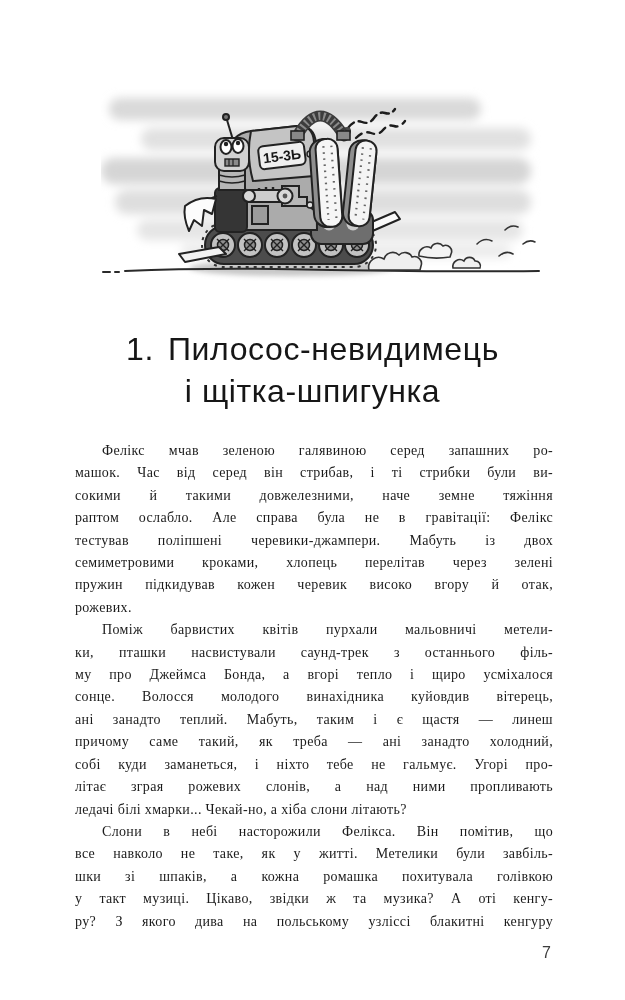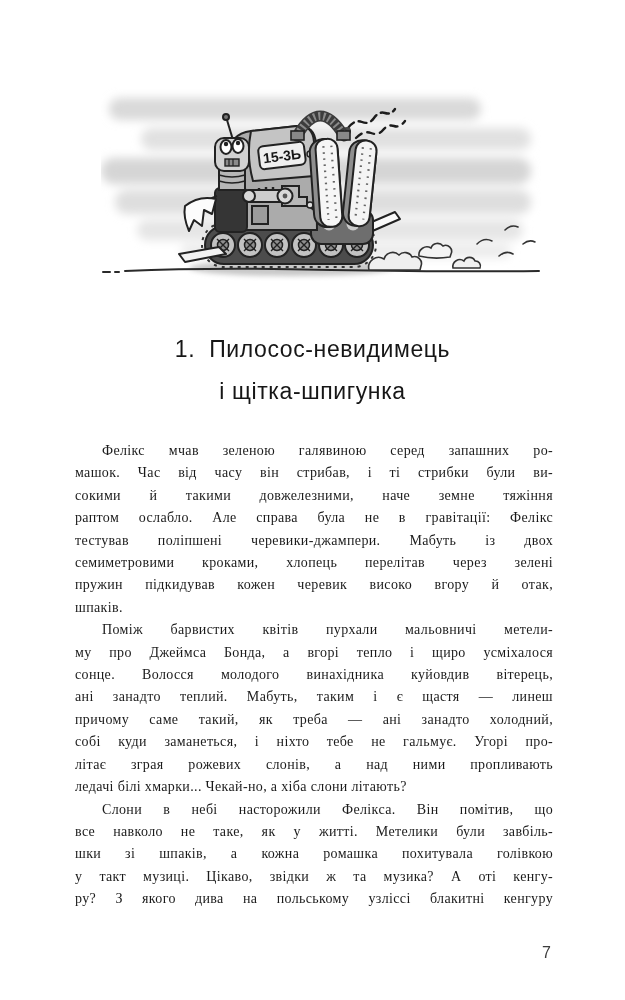--- a/index.html
+++ b/index.html
@@ -14,21 +14,21 @@
     margin:84px 0 0 0;
     padding:0;
     text-align:center;
   }
   figure.illustration svg{display:inline-block;transform:translateX(8px);}
   .chapter-title{
     margin:30px 0 0 0;
     text-align:center;
     font-family:"Liberation Sans","DejaVu Sans",sans-serif;
     font-weight:400;
-    font-size:23px;
+    font-size:32px;
     line-height:42px;
     letter-spacing:0.6px;
     color:#161616;
   }
   .t-line{display:block;}
   .chapter-number{margin-right:14px;}
   main.body-text{
     margin:28px 72px 0 75px;
     font-size:14px;
     line-height:22.4px;
@@ -210,30 +210,31 @@
   <h1 class="chapter-title">
     <span class="t-line">
       <span class="chapter-number">1.</span><span>Пилосос-невидимець</span>
     </span>
     <span class="t-line">і щітка-шпигунка</span>
   </h1>
 
   <main class="body-text">
       <div class="para">
         <div class="line first">Фелікс мчав зеленою галявиною серед запашних ро-</div>
-        <div class="line">машок. Час від часу він стрибав, і ті стрибки були ви-</div>
+        <div class="line">машок. Час від серед він стрибав, і ті стрибки були ви-</div>
         <div class="line">сокими й такими довжелезними, наче земне тяжіння</div>
         <div class="line">раптом ослабло. Але справа була не в гравітації: Фелікс</div>
         <div class="line">тестував поліпшені черевики-джампери. Мабуть із двох</div>
         <div class="line">семиметровими кроками, хлопець перелітав через зелені</div>
         <div class="line">пружин підкидував кожен черевик високо вгору й отак,</div>
-        <div class="line no-stretch">шпаків.</div>
+        <div class="line no-stretch">рожевих.</div>
       </div>
       <div class="para">
         <div class="line first">Поміж барвистих квітів пурхали мальовничі метели-</div>
+        <div class="line">ки, пташки насвистували саунд-трек з останнього філь-</div>
         <div class="line">му про Джеймса Бонда, а вгорі тепло і щиро усміхалося</div>
         <div class="line">сонце. Волосся молодого винахідника куйовдив вітерець,</div>
         <div class="line">ані занадто теплий. Мабуть, таким і є щастя — линеш</div>
         <div class="line">причому саме такий, як треба — ані занадто холодний,</div>
         <div class="line">собі куди заманеться, і ніхто тебе не гальмує. Угорі про-</div>
         <div class="line">літає зграя рожевих слонів, а над ними пропливають</div>
         <div class="line no-stretch">ледачі білі хмарки... Чекай-но, а хіба слони літають?</div>
       </div>
       <div class="para">
         <div class="line first">Слони в небі насторожили Фелікса. Він помітив, що</div>

